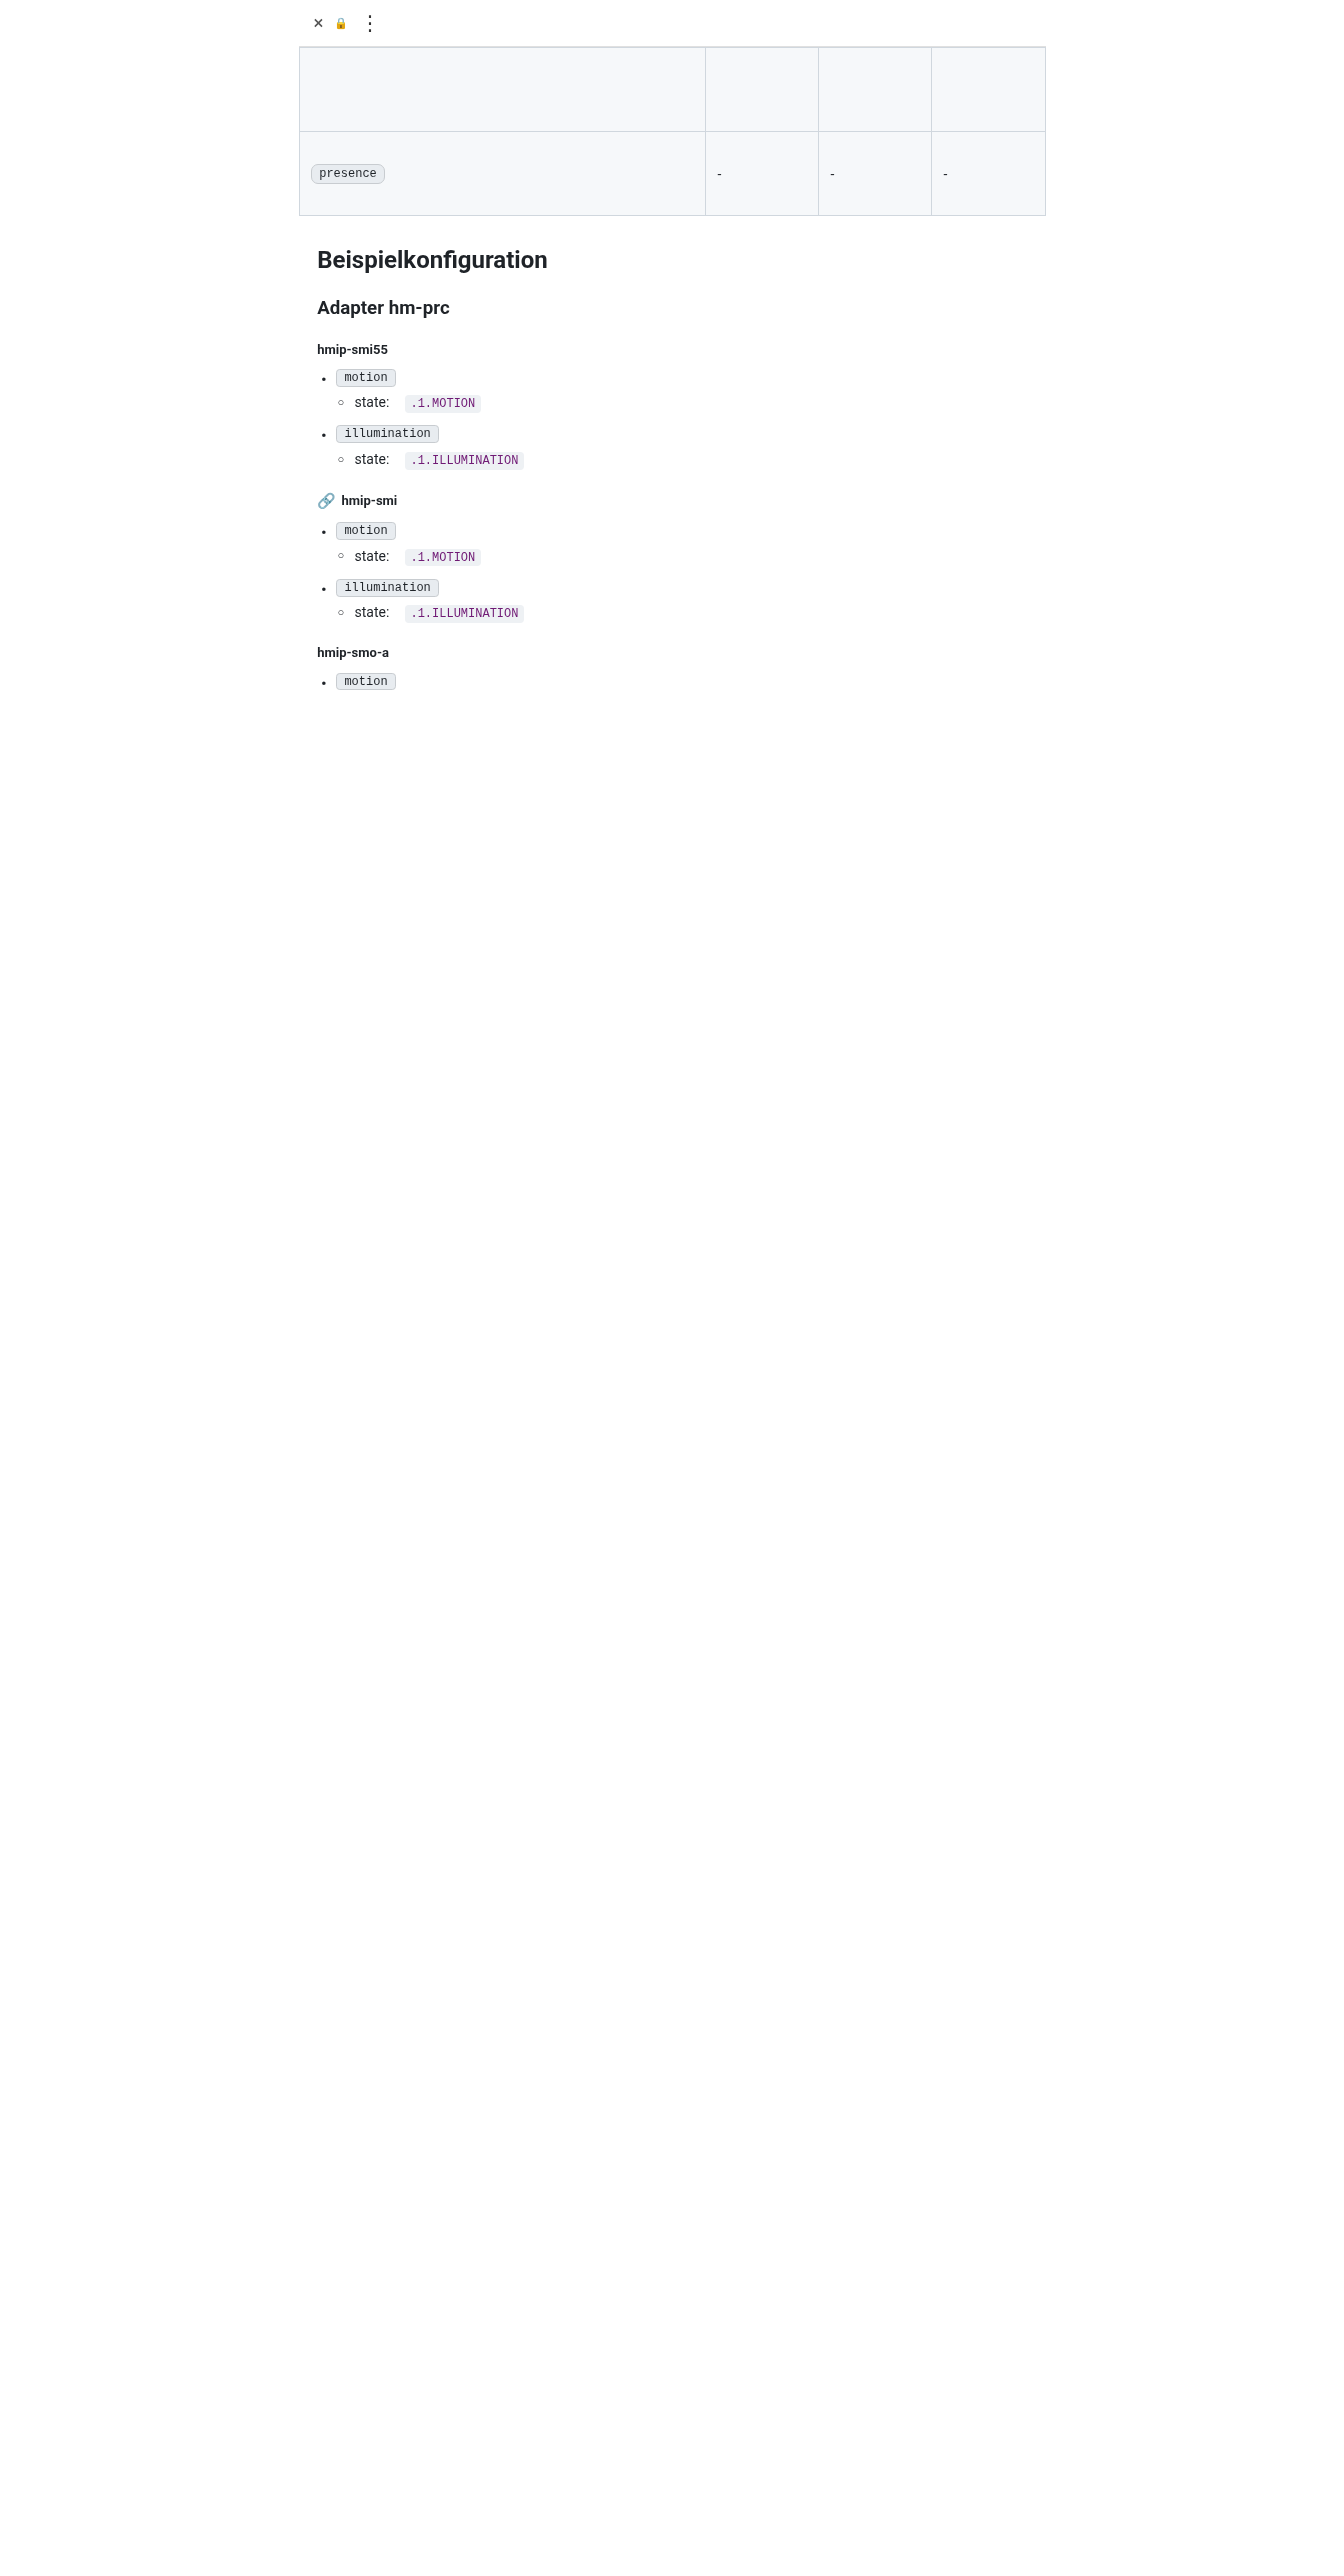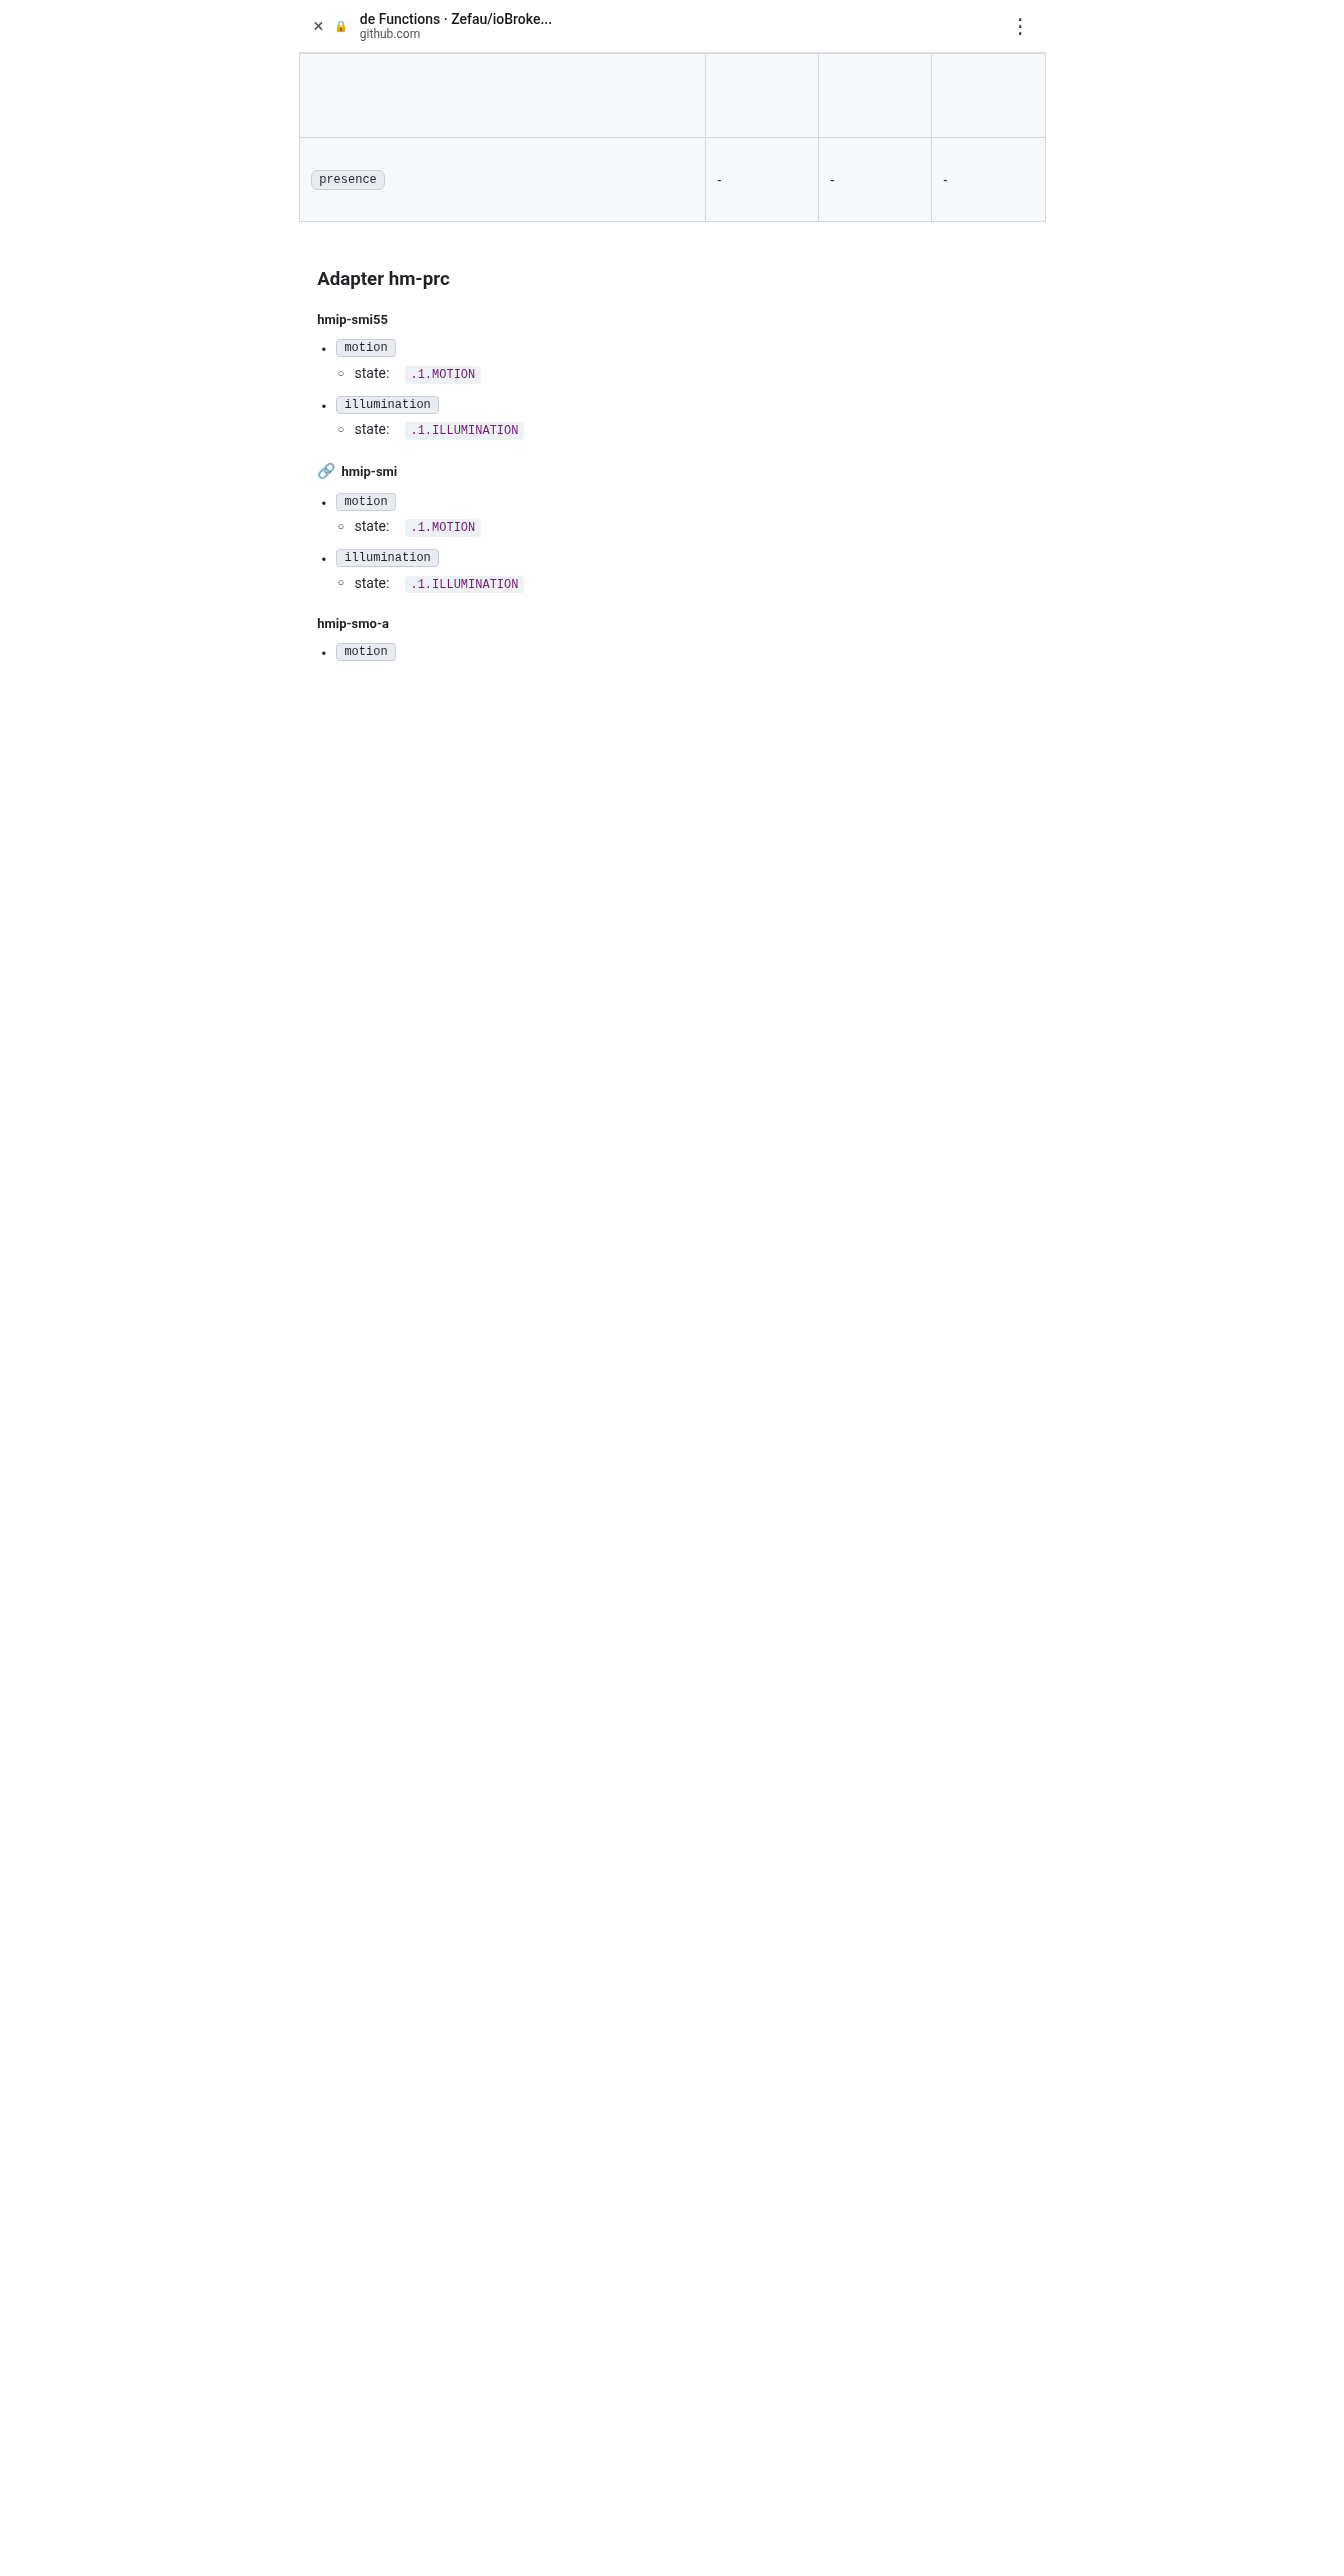--- a/index.html
+++ b/index.html
@@ -228,24 +228,20 @@
       font-family: 'SFMono-Regular', Consolas, 'Liberation Mono', Menlo, monospace;
       color: #1f2328;
     }
   </style>
 </head>
 <body>
 
 <div class="browser-bar">
   <span class="browser-close-icon">×</span>
   <span class="lock-icon">🔒</span>
-  <div class="browser-title-area">
-    <span class="browser-title">de Functions · Zefau/ioBroke...</span>
-    <span class="browser-url">github.com</span>
-  </div>
   <span class="browser-menu-icon">⋮</span>
 </div>
 
 <div>
   <table class="table-wrapper">
     <tbody>
       <tr>
         <td></td>
         <td></td>
         <td></td>
@@ -257,20 +253,21 @@
         </td>
         <td>-</td>
         <td>-</td>
         <td>-</td>
       </tr>
     </tbody>
   </table>
 </div>
 
 <div class="content">
+  <h2>Beispielkonfiguration</h2>
   <h3>Adapter hm-prc</h3>
 
   <div id="devices-container">
       <div class="subsection">
         <div class="device-heading">
           <h4 style="margin: 0px;">hmip-smi55</h4>
         </div>
         <ul class="feature-list">
           <li><span class="feature-tag">motion</span><ul class="sub-list">
               <li><span class="state-label">state: </span><span class="code-tag">.1.MOTION</span></li>

